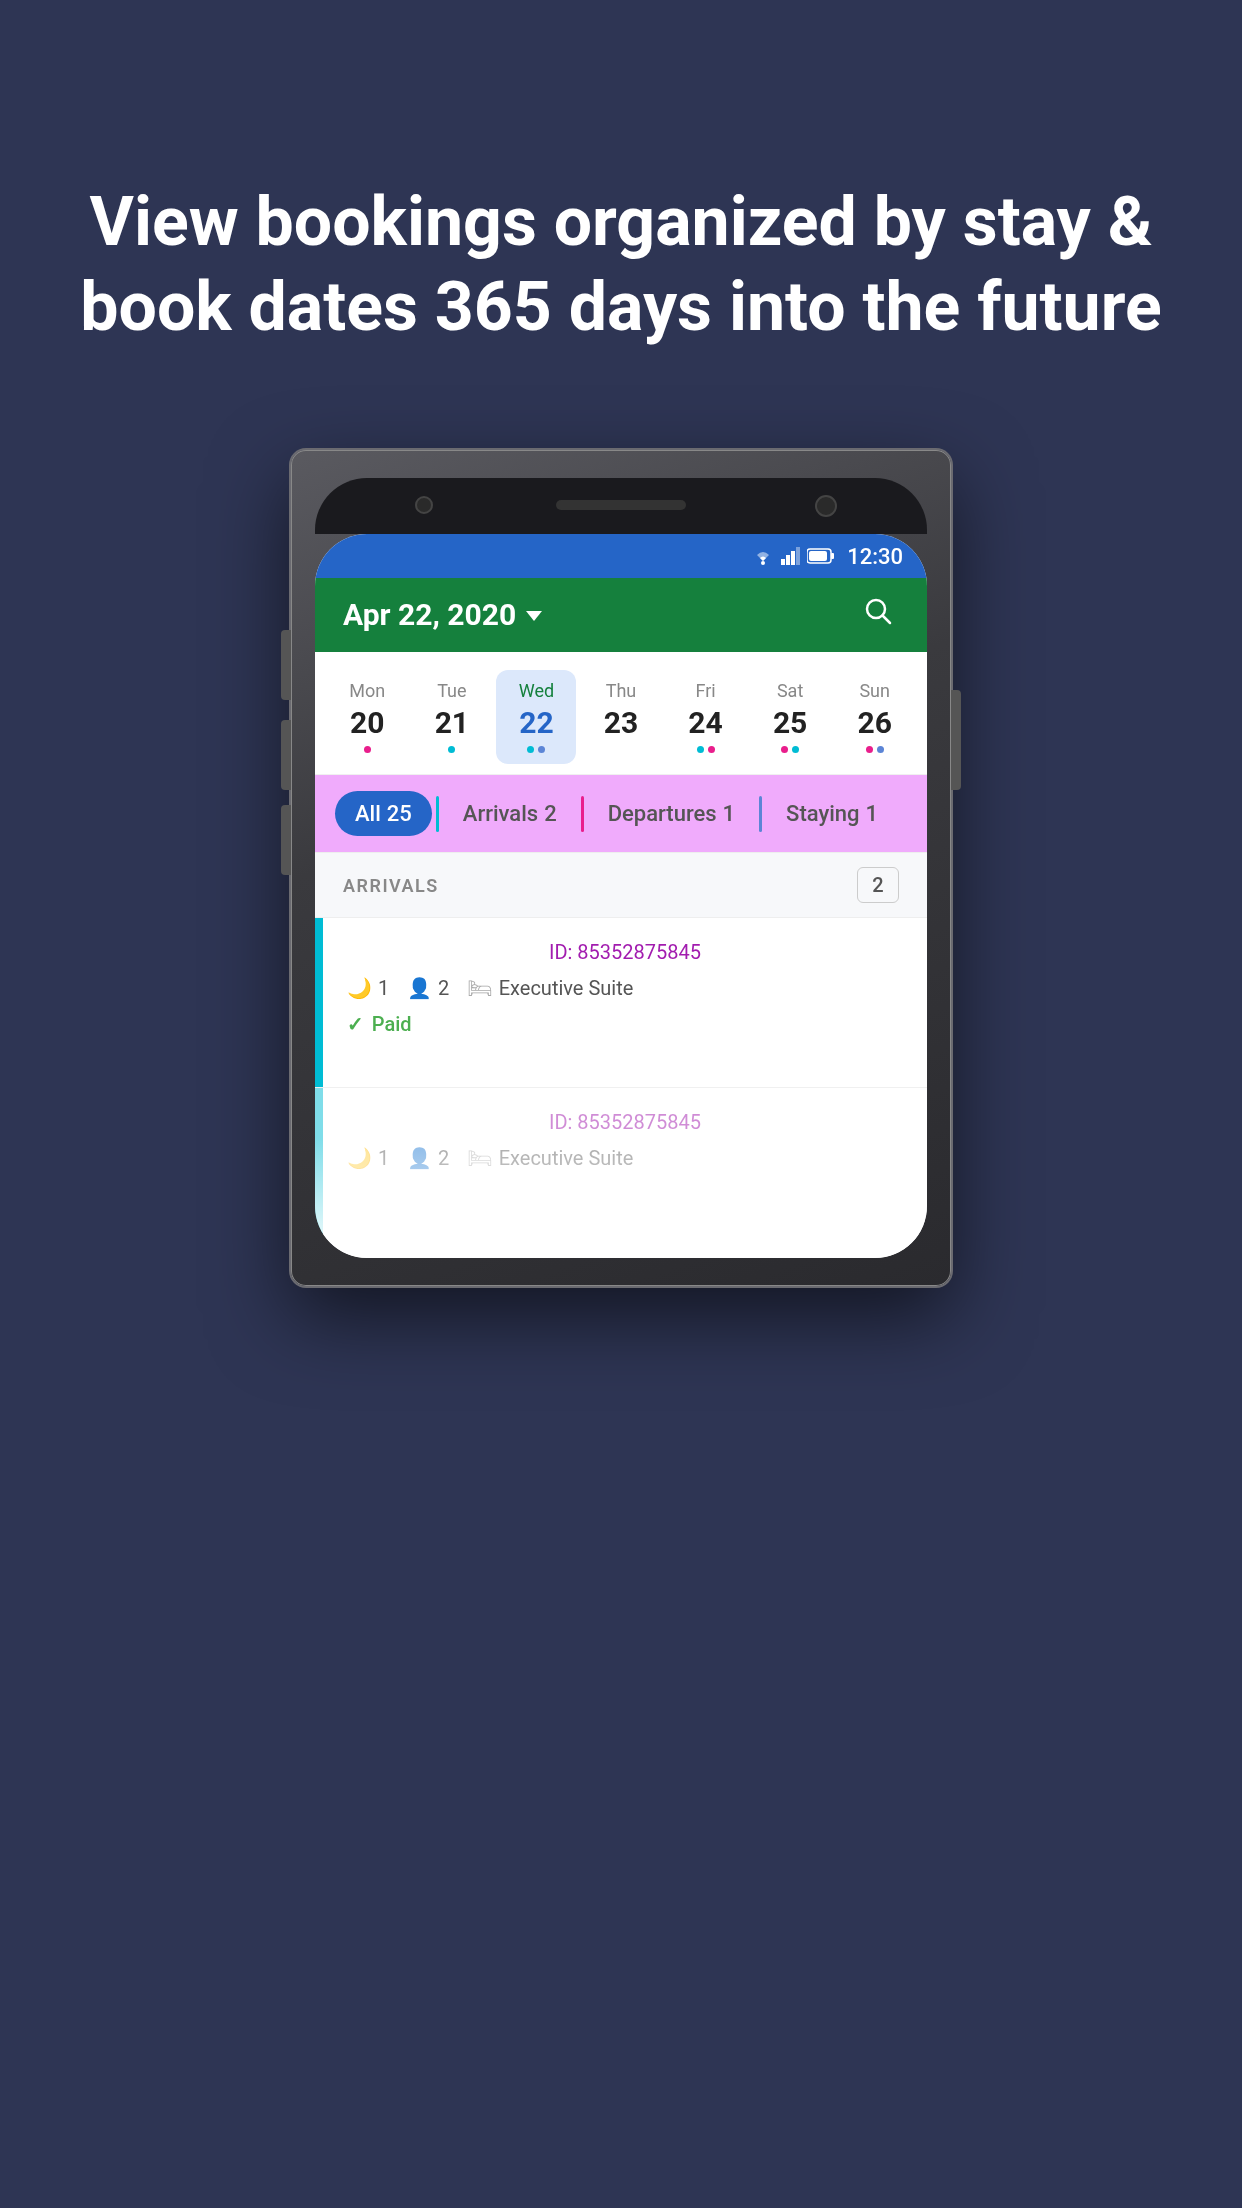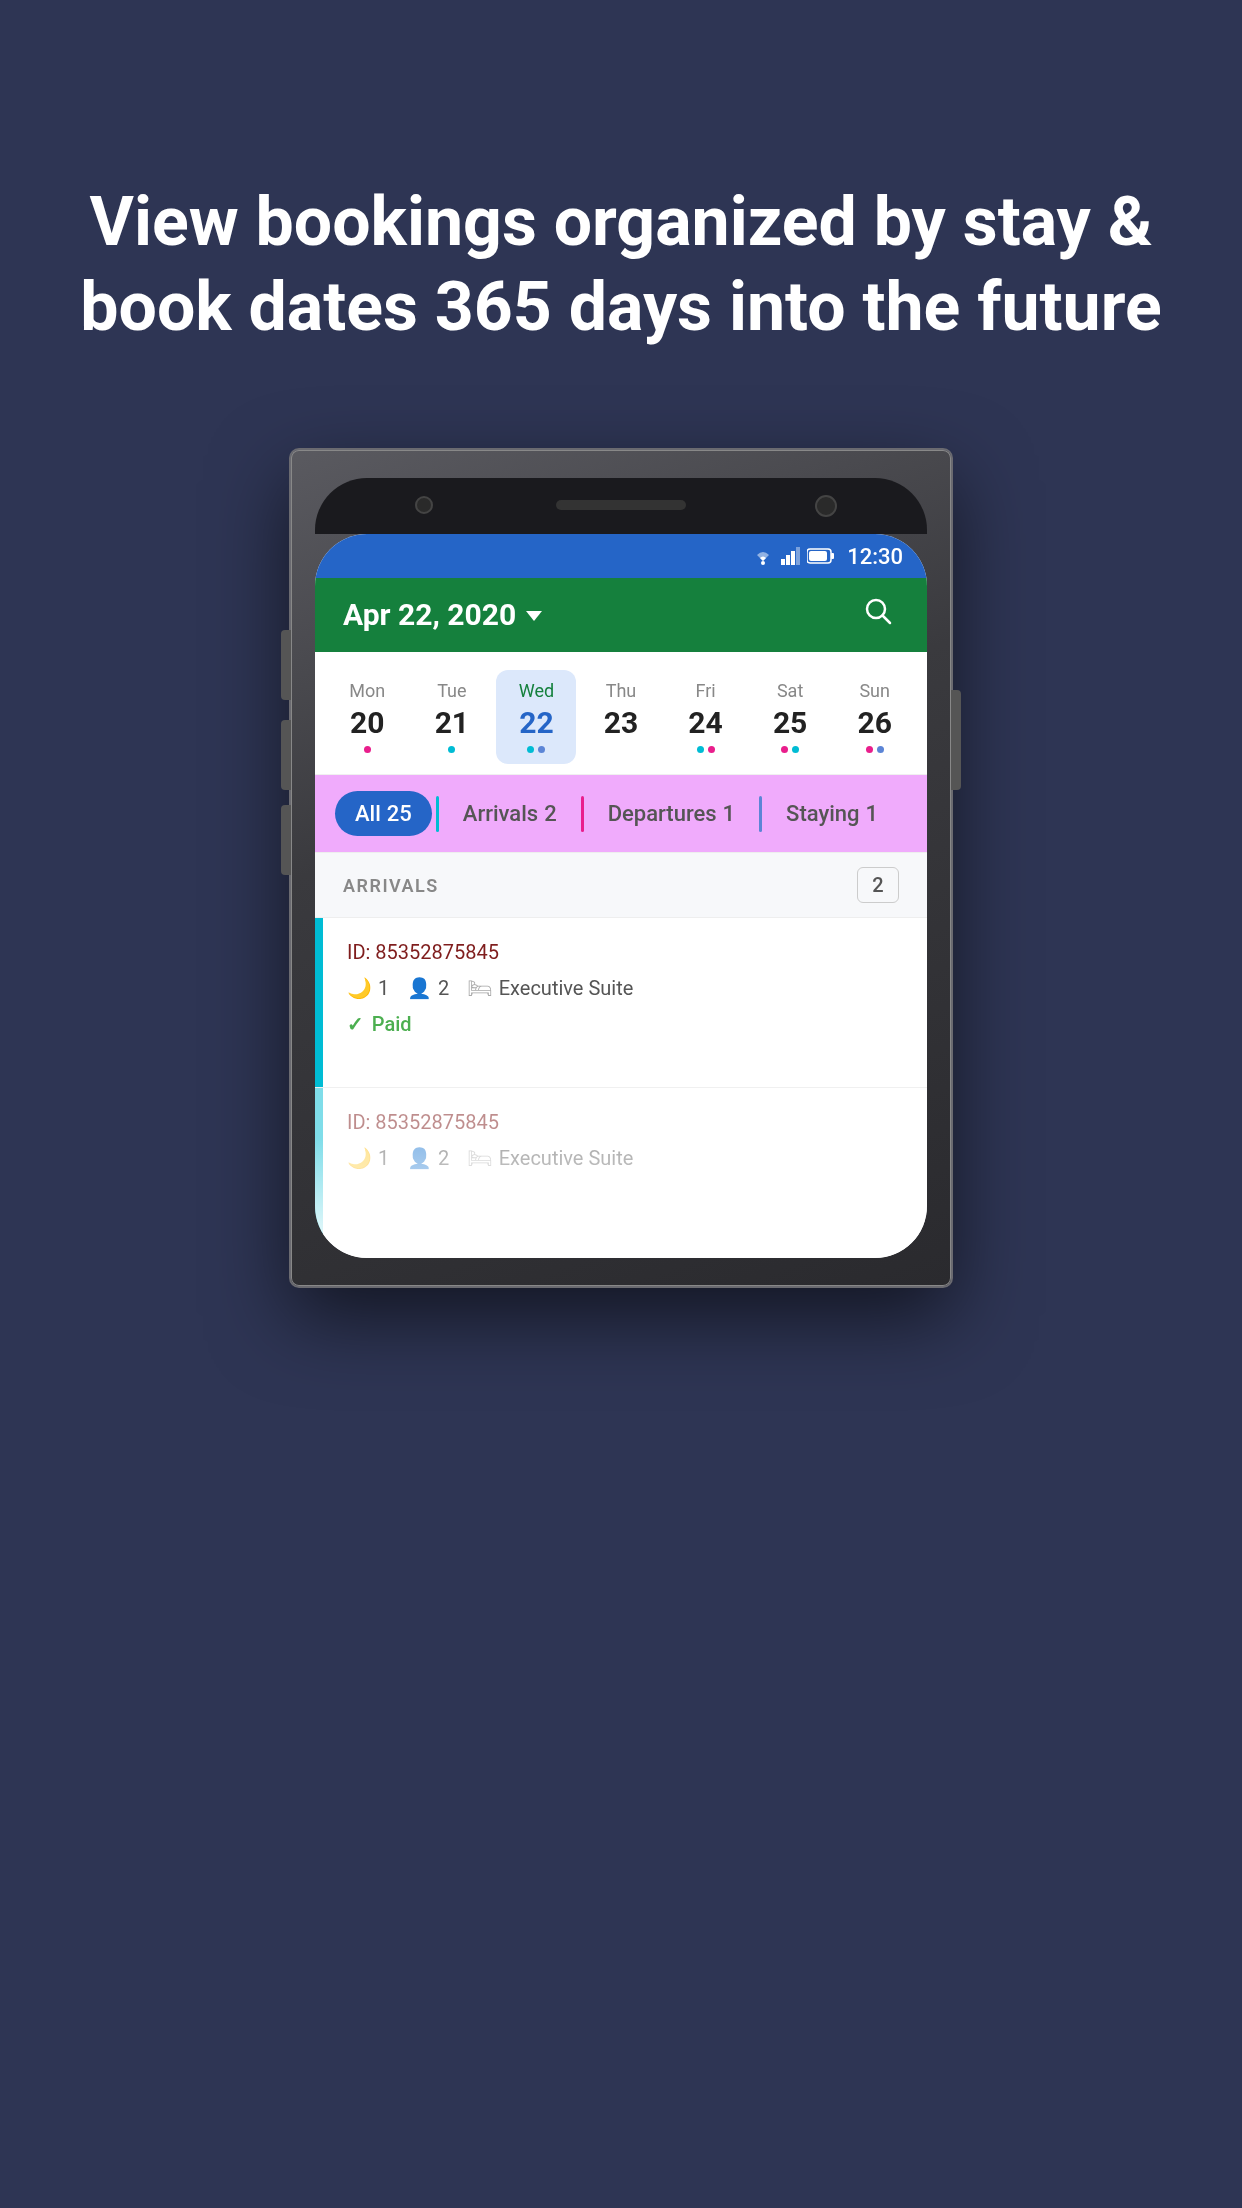--- a/index.html
+++ b/index.html
@@ -32,21 +32,21 @@
 
     
     .phone-wrapper {
       width: 660px;
       position: relative;
       margin-top: 20px;
     }
 
     .phone-outer {
       width: 660px;
-      border-radius: 8px;
+      border-radius: 15px;
       background: linear-gradient(160deg, #5a5a60 0%, #3a3a3e 40%, #2a2a2e 100%);
       padding: 28px 24px;
       box-shadow:
         0 0 0 2px #6a6a70,
         0 30px 80px rgba(0,0,0,0.6),
         inset 0 0 0 1px #888;
       position: relative;
     }
 
     
@@ -345,22 +345,23 @@
 
     .booking-name {
       font-size: 26px;
       font-weight: 700;
       color: #1a1a2e;
       margin-bottom: 4px;
     }
 
     .booking-id {
       font-size: 20px;
-      color: #7f1d1d;
+      color: #a21caf;
       margin-bottom: 12px;
+      text-align: center;
     }
 
     .booking-details {
       display: flex;
       align-items: center;
       gap: 18px;
       margin-bottom: 12px;
       flex-wrap: wrap;
     }
 

